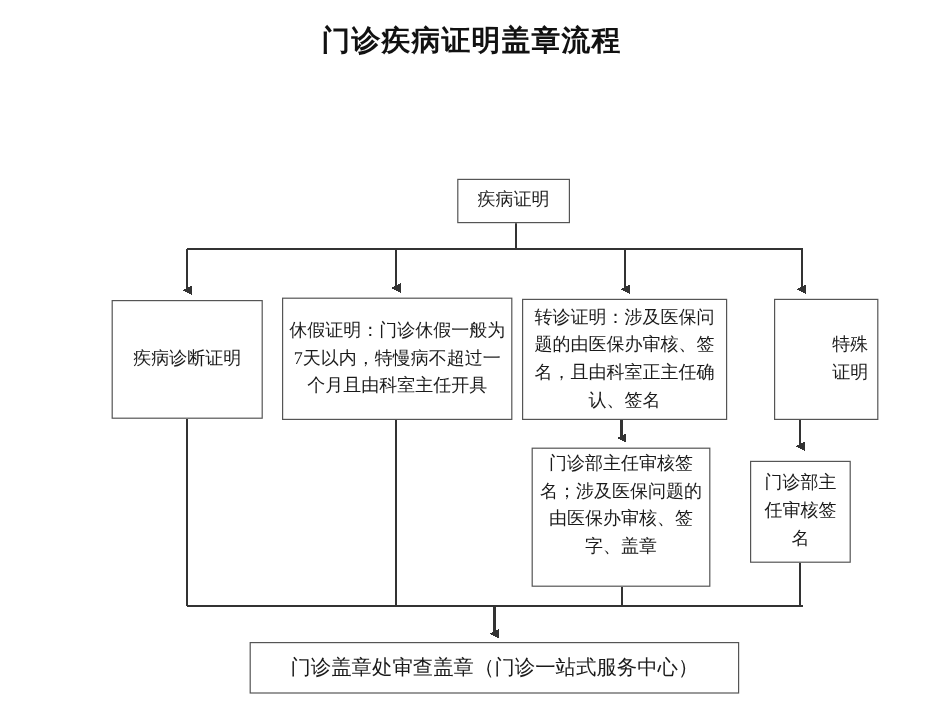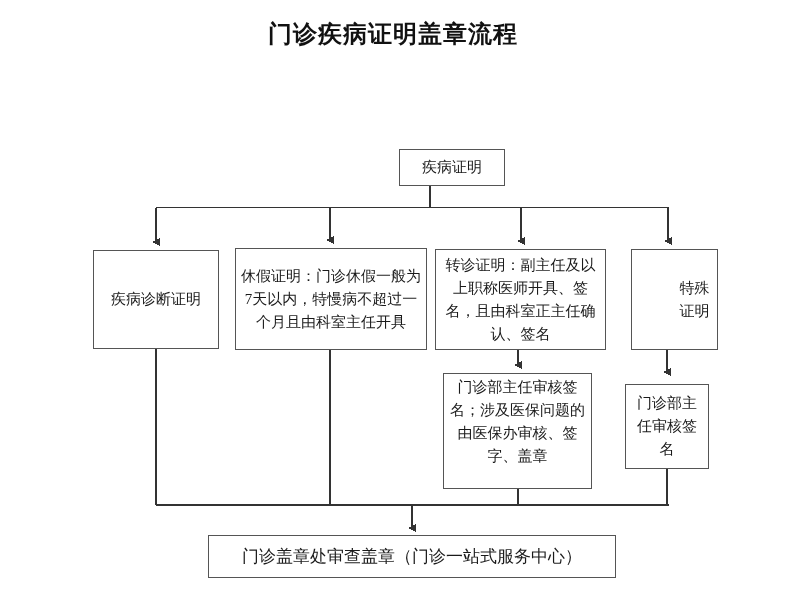--- a/index.html
+++ b/index.html
@@ -91,37 +91,37 @@
   <line x1="156" y1="349" x2="156" y2="505" stroke="#333333" stroke-width="1.8"></line>
   <line x1="330" y1="350" x2="330" y2="505" stroke="#333333" stroke-width="1.8"></line>
   <line x1="518" y1="489" x2="518" y2="505" stroke="#333333" stroke-width="1.6"></line>
   <line x1="667" y1="465" x2="667" y2="505" stroke="#333333" stroke-width="1.6"></line>
 
   <line x1="156" y1="505" x2="669" y2="505" stroke="#333333" stroke-width="1.6"></line>
 
   <line x1="412" y1="505" x2="412" y2="528" stroke="#333333" stroke-width="2.2" marker-end="url(#arrowhead)"></line>
 </svg>
 
-<div class="node top-node" style="left:399px; top:149px; width:106px; height:37px;">
+<div class="node top-node" style="left:381px; top:149px; width:94px; height:37px;">
   <span class="node-text">疾病证明</span>
 </div>
 
 <div class="node" style="left:93px; top:250px; width:126px; height:99px;">
   <span class="node-text">疾病诊断证明</span>
 </div>
 
 <div class="node multiline" style="left:235px; top:248px; width:192px; height:102px;">
   <span class="node-text">休假证明：门诊休假一般为7天以内，特慢病不超过一个月且由科室主任开具</span>
 </div>
 
 <div class="node multiline" style="left:435px; top:249px; width:171px; height:101px;">
-  <span class="node-text">转诊证明：副主任及以上职称医师开具、签名，且由科室正主任确认、签名</span>
+  <span class="node-text">转诊证明：涉及医保问题的由医保办审核、签名，且由科室正主任确认、签名</span>
 </div>
 
-<div class="node" style="left:631px; top:249px; width:87px; height:101px;padding-left:44px;">
+<div class="node" style="left:645px; top:249px; width:87px; height:101px;padding-left:44px;">
   <span class="node-text">特殊证明</span>
 </div>
 
 <div class="node multiline" style="left:443px; top:373px; width:149px; height:116px; align-items:flex-start; text-align:left;">
   <span class="node-text" style="text-align:center;">门诊部主任审核签名；涉及医保问题的由医保办审核、签字、盖章</span>
 </div>
 
 <div class="node multiline" style="left:625px; top:384px; width:84px; height:85px;">
   <span class="node-text">门诊部主任审核签名</span>
 </div>

